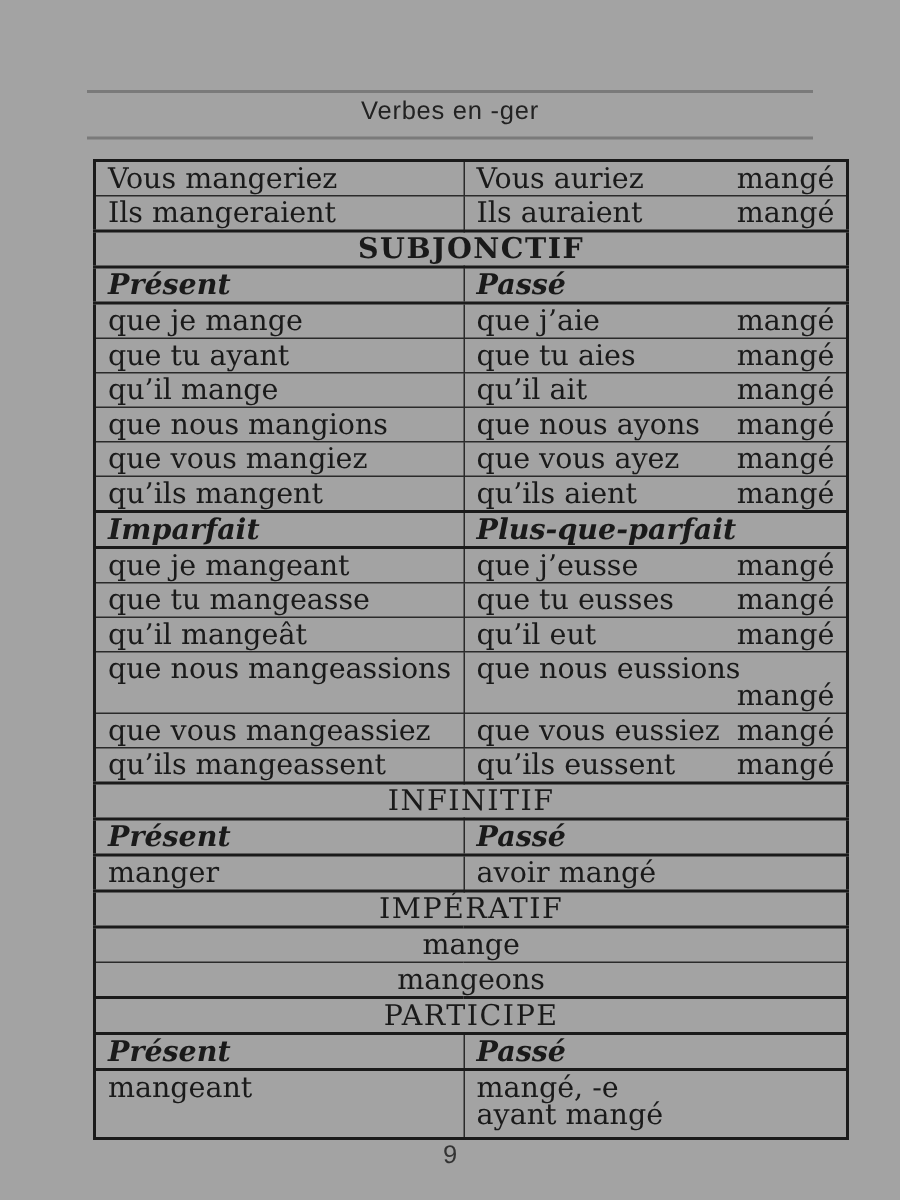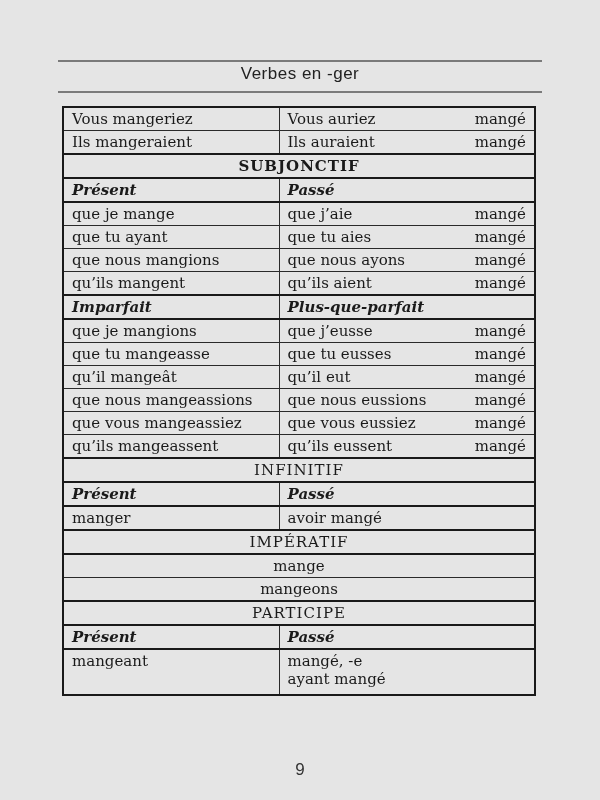--- a/index.html
+++ b/index.html
@@ -1,40 +1,40 @@
 <!DOCTYPE html>
 <html><head>
 <meta charset="utf-8">
 <style>
   html,body{margin:0;padding:0;background:#ffffff;}
   .page{
     position:relative;
     width:600px;height:800px;
-    background:#e5e5e5;
+    background:#a3a3a3;
     color:#1a1a1a;
     font-family:"DejaVu Serif", serif;
     overflow:hidden;
   }
   .rule{
     position:absolute;left:58px;width:484px;height:2px;
     background:#7a7a7a;
   }
   .rule-top{top:60px;}
   .rule-bottom{top:91px;}
   .title{
     position:absolute;top:64px;left:0;width:600px;
     text-align:center;
     font-family:"Liberation Sans", sans-serif;
     font-size:17px;letter-spacing:0.5px;color:#222;
   }
   table.conj{
     position:absolute;left:62px;top:106px;
     border-collapse:collapse;table-layout:fixed;
     border:2px solid #1a1a1a;
-    font-size:15px;
+    font-size:19px;
   }
   table.conj td{
     padding:2px 8px;
     line-height:18px;
     border-bottom:1px solid #2a2a2a;
     vertical-align:top;
     overflow:hidden;white-space:nowrap;
   }
   td.c-left{border-right:1px solid #2a2a2a;}
   td.c-right .aux{float:right;}
@@ -92,33 +92,41 @@
       </tr>
       <tr>
         <td class="c-left">que je mange</td>
         <td class="c-right"><span>que j’aie</span><span class="aux">mangé</span></td>
       </tr>
       <tr>
         <td class="c-left">que tu ayant</td>
         <td class="c-right"><span>que tu aies</span><span class="aux">mangé</span></td>
       </tr>
       <tr>
+        <td class="c-left">qu’il mange</td>
+        <td class="c-right"><span>qu’il ait</span><span class="aux">mangé</span></td>
+      </tr>
+      <tr>
         <td class="c-left">que nous mangions</td>
         <td class="c-right"><span>que nous ayons</span><span class="aux">mangé</span></td>
+      </tr>
+      <tr>
+        <td class="c-left">que vous mangiez</td>
+        <td class="c-right"><span>que vous ayez</span><span class="aux">mangé</span></td>
       </tr>
       <tr>
         <td class="c-left">qu’ils mangent</td>
         <td class="c-right"><span>qu’ils aient</span><span class="aux">mangé</span></td>
       </tr>
       <tr class="tense-row">
         <td class="c-left">Imparfait</td>
         <td class="c-right">Plus-que-parfait</td>
       </tr>
       <tr>
-        <td class="c-left">que je mangions</td>
+        <td class="c-left">que je mangeant</td>
         <td class="c-right"><span>que j’eusse</span><span class="aux">mangé</span></td>
       </tr>
       <tr>
         <td class="c-left">que tu mangeasse</td>
         <td class="c-right"><span>que tu eusses</span><span class="aux">mangé</span></td>
       </tr>
       <tr>
         <td class="c-left">qu’il mangeât</td>
         <td class="c-right"><span>qu’il eut</span><span class="aux">mangé</span></td>
       </tr>

